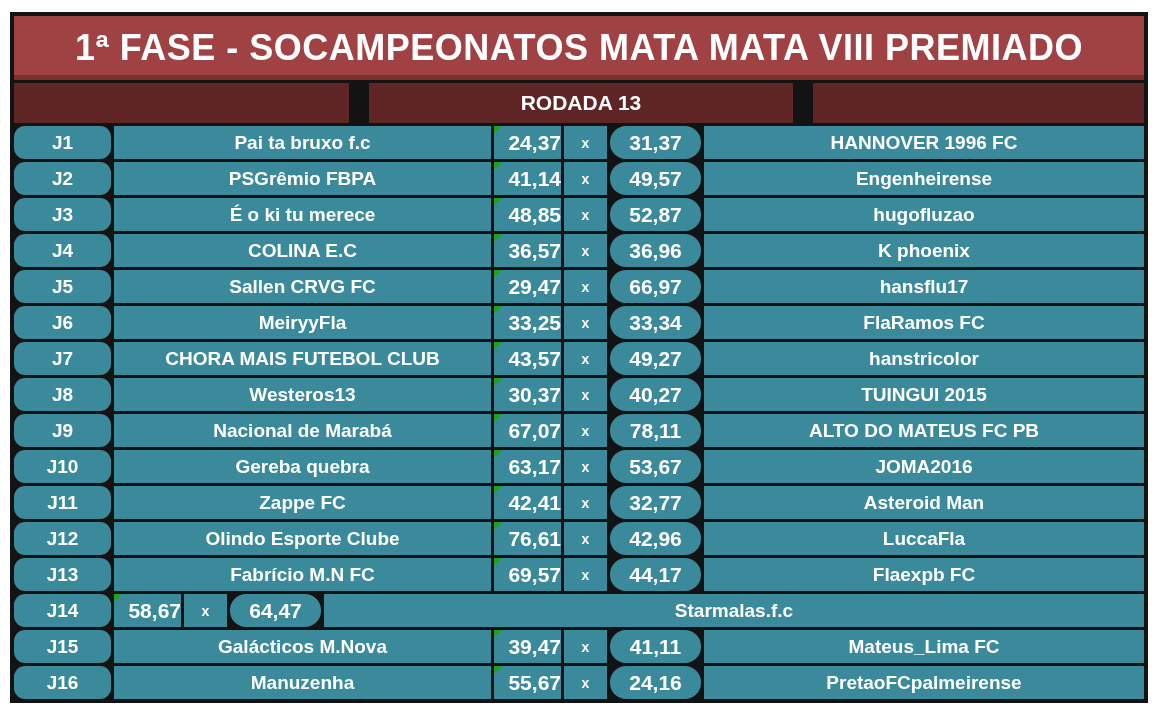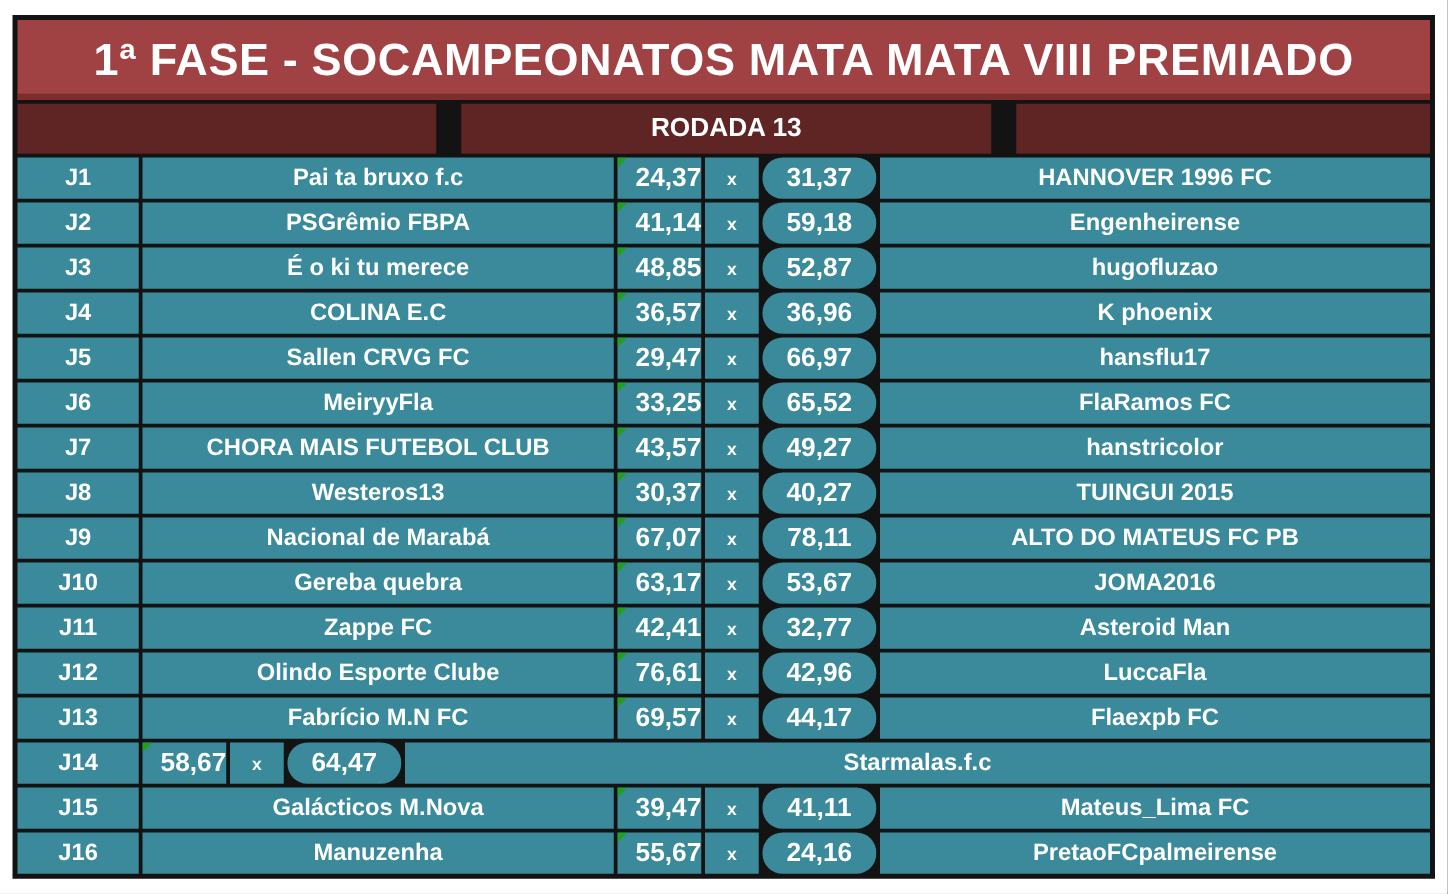--- a/index.html
+++ b/index.html
@@ -27,21 +27,21 @@
     height:64px; background:var(--title-bg);
     box-shadow:inset 0 -5px 0 var(--title-edge);
     font-size:36px; letter-spacing:0.5px;
   }
   .round-row{height:40px; display:flex; gap:20px; flex:0 0 auto;}
   .round-pad-left{width:335px; background:var(--round-bg);}
   .round-center{flex:1; background:var(--round-bg); font-size:21px;}
   .round-pad-right{width:331px; background:var(--round-bg);}
   .rows{display:flex; flex-direction:column; gap:3px; flex:1;}
   .match-row{display:flex; gap:3px; flex:1;}
-  .col-j{width:97px; font-size:19px;}
+  .col-j{width:97px; font-size:19px;border-radius:11px;}
   .col-home{width:377px; font-size:19px;}
   .col-hscore{width:67px; font-size:21px;justify-content:flex-end;}
   .col-x{width:43px; font-size:14px;}
   .col-ascore{width:91px; font-size:21px;border-radius:16px;}
   .col-away{flex:1; font-size:19px;}
   .tri{
     position:absolute; top:0; left:0; width:0; height:0;
     border-top:8px solid var(--error-triangle);
     border-right:8px solid transparent;
   }
@@ -76,21 +76,21 @@
       <div class="match-row">
     <div class="cell col-j">J2</div>
     <div class="cell col-home">PSGrêmio FBPA</div>
     <div class="cell col-hscore">
       <span class="tri"></span>
       <span>41,14</span>
     </div>
     <div class="cell col-x">x</div>
     <div class="cell col-ascore">
       <span class="tri"></span>
-      <span>59,18</span>
+      <span>49,57</span>
     </div>
     <div class="cell col-away">Engenheirense</div>
   </div>
       <div class="match-row">
     <div class="cell col-j">J3</div>
     <div class="cell col-home">É o ki tu merece</div>
     <div class="cell col-hscore">
       <span class="tri"></span>
       <span>48,85</span>
     </div>
@@ -132,21 +132,21 @@
       <div class="match-row">
     <div class="cell col-j">J6</div>
     <div class="cell col-home">MeiryyFla</div>
     <div class="cell col-hscore">
       <span class="tri"></span>
       <span>33,25</span>
     </div>
     <div class="cell col-x">x</div>
     <div class="cell col-ascore">
       <span class="tri"></span>
-      <span>65,52</span>
+      <span>33,34</span>
     </div>
     <div class="cell col-away">FlaRamos FC</div>
   </div>
       <div class="match-row">
     <div class="cell col-j">J7</div>
     <div class="cell col-home">CHORA MAIS FUTEBOL CLUB</div>
     <div class="cell col-hscore">
       <span class="tri"></span>
       <span>43,57</span>
     </div>

